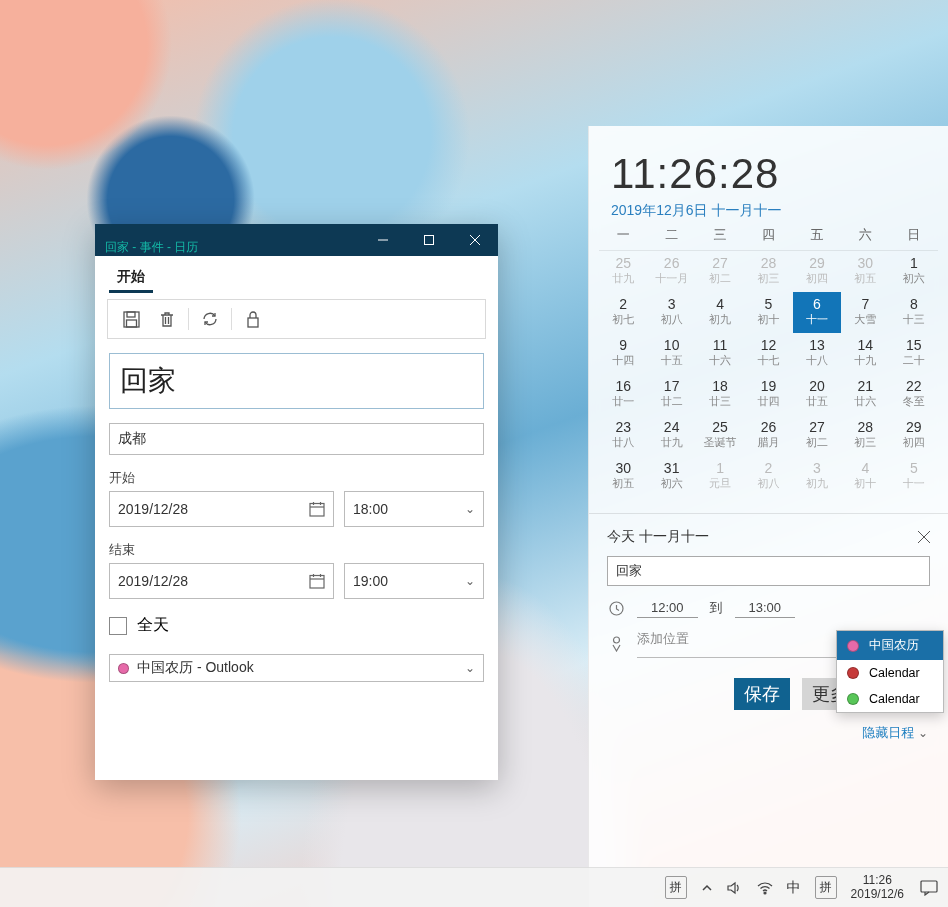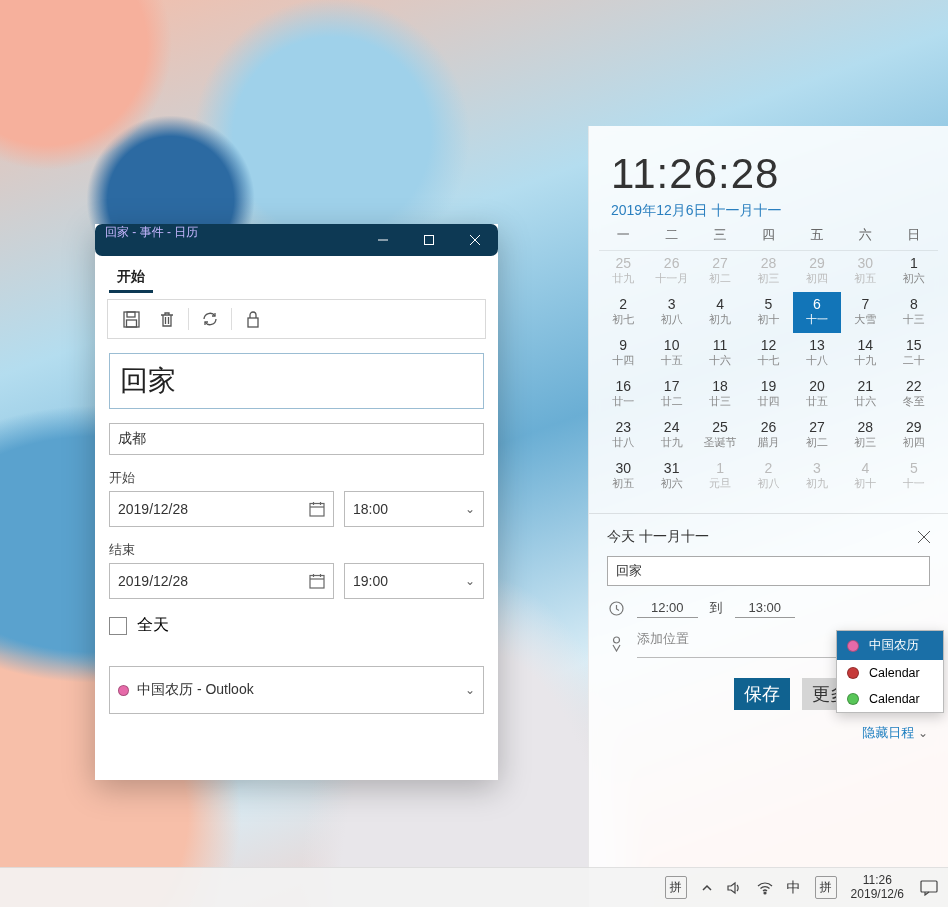--- a/index.html
+++ b/index.html
@@ -10,41 +10,41 @@
   radial-gradient(circle at 18% 22%, #2c6aa2 0 6%, transparent 8%),
   radial-gradient(circle at 35% 15%, #9fd1ea 0 10%, transparent 14%),
   radial-gradient(ellipse at 10% 60%, #5aa2ce 0 14%, transparent 18%),
   radial-gradient(ellipse at 0% 90%, #f7bfa9 0 14%, transparent 18%),
   radial-gradient(ellipse at 50% 100%, #e8e6ea 0 20%, transparent 26%),
   linear-gradient(160deg,#f8bca6 0%,#b4ddef 30%,#6aaed4 50%,#d9edf6 70%,#f4c2b7 90%);
 }
 
 .dlg{position:absolute;left:95px;top:224px;width:403px;height:556px;background:#fff;
   box-shadow:0 8px 30px rgba(0,0,0,.25);}
-.titlebar{height:32px;background:#0d3954;color:#c4b5fd;display:flex;align-items:flex-start;font-size:12px;border-radius:7px;}
+.titlebar{height:32px;background:#0d3954;color:#14b8a6;display:flex;align-items:flex-end;font-size:12px;}
 .titlebar .title{flex:1;padding-left:10px}
 .titlebar .wbtn{width:46px;height:32px;display:flex;align-items:center;justify-content:center;}
 .ribbon-tab{padding:8px 14px 0 14px}
 .ribbon-tab span{display:inline-block;font-size:14px;padding:4px 8px;border-bottom:3px solid #0d3954;font-weight:600;color:#222}
 .toolbar{margin:6px 12px 0 12px;height:40px;border:1px solid #d9d9d9;display:flex;align-items:center;gap:2px;padding:0 6px;background:#fff}
 .toolbar .tbtn{width:34px;height:34px;display:flex;align-items:center;justify-content:center;color:#555}
 .toolbar .sep{width:1px;height:22px;background:#ddd;margin:0 2px}
 .tabs{display:flex;gap:22px;padding:20px 14px 0 14px;font-size:16px;color:#555}
 .tabs .tab.active{color:#0b6aa6;border-bottom:2px solid #0b6aa6;padding-bottom:6px}
 .tabs .tab{padding-bottom:6px}
 .form{padding:14px 14px 0 14px}
 .titleinput{width:100%;height:56px;border:1px solid #9bbdd3;font-size:28px;padding:8px 10px;color:#222}
 .locinput{width:100%;height:32px;border:1px solid #bbb;margin-top:14px;font-size:14px;padding:4px 8px;color:#333}
 .lbl{font-size:13px;color:#444;margin-top:14px}
 .row{display:flex;gap:10px;margin-top:4px}
 .datein{flex:1;height:36px;border:1px solid #bbb;display:flex;align-items:center;padding:0 8px;font-size:14px;color:#333;justify-content:space-between}
 .timein{width:140px;height:36px;border:1px solid #bbb;display:flex;align-items:center;justify-content:space-between;padding:0 8px;font-size:14px;color:#333}
 .chkrow{display:flex;align-items:center;gap:10px;margin-top:16px}
 .chk{width:18px;height:18px;border:1px solid #888;background:#fff}
-.calsel{margin-top:30px;height:48px;width:100%;border:1px solid #bbb;display:flex;align-items:center;padding:0 8px;font-size:14px;color:#333;justify-content:space-between}
+.calsel{margin-top:18px;height:28px;width:100%;border:1px solid #bbb;display:flex;align-items:center;padding:0 8px;font-size:14px;color:#333;justify-content:space-between}
 .dot{width:11px;height:11px;border-radius:50%;margin-right:8px;display:inline-block;border:1px solid rgba(0,0,0,.25)}
 
 .fly{position:absolute;right:0;top:126px;width:360px;height:796px;background:rgba(255,255,255,.88);
   backdrop-filter:blur(6px);border-left:1px solid rgba(0,0,0,.08);}
 .bigtime{font-size:42px;font-weight:300;color:#333;padding:24px 0 0 22px;letter-spacing:1px}
 .bigdate{color:#2a7fbf;font-size:14px;padding:4px 12px 0 22px}
 .calhdr{display:flex;align-items:center;justify-content:space-between;padding:28px 20px 6px 22px;font-size:14px;color:#333}
 .calhdr .nav{display:flex;gap:26px;color:#666}
 .wdays,.wk{display:grid;grid-template-columns:repeat(7,1fr);text-align:center}
 .wdays{font-size:13px;color:#666;padding:6px 10px 2px 10px}

